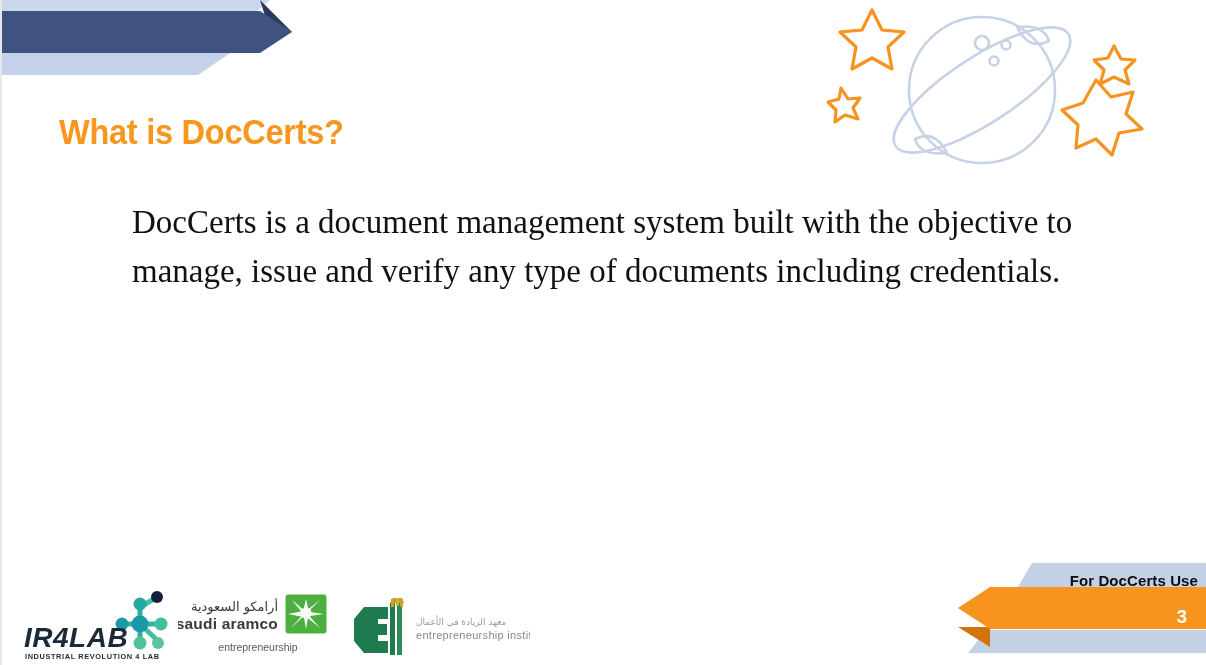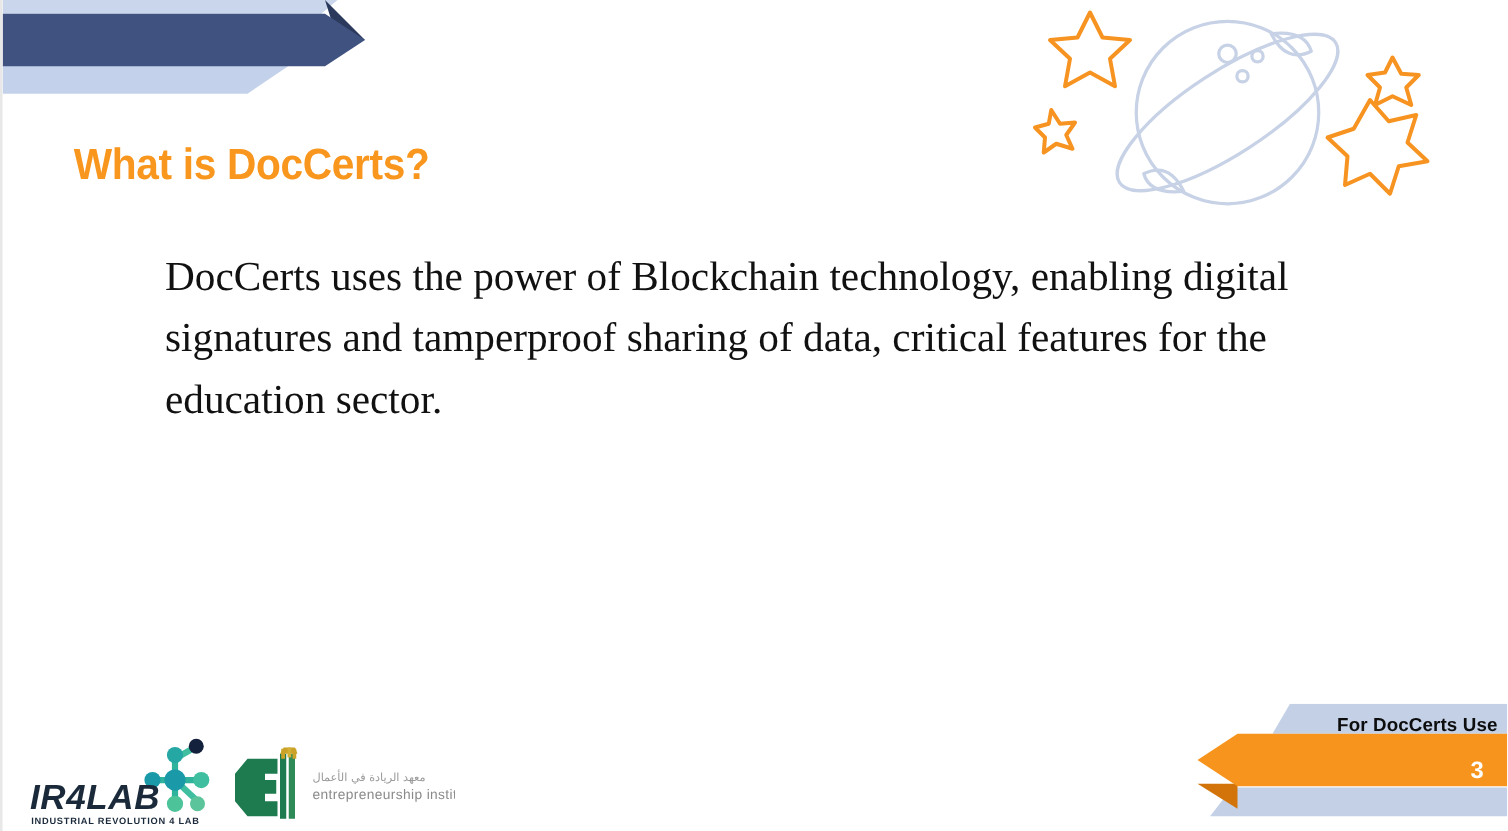--- a/index.html
+++ b/index.html
@@ -148,21 +148,21 @@
         <polygon points="39,88 46,99 58,98 51,108 56,119 43,115 33,122 34,110 26,102 37,99"></polygon>
         <polygon points="312,46 319,59 333,60 323,70 327,84 312,77 298,84 302,70 292,60 306,58"></polygon>
         <polygon points="294,80 309,97 331,92 324,114 340,129 317,133 310,155 294,139 274,148 276,125 260,110 281,103"></polygon>
       </g>
     </svg>
   </div>
 
   <div class="slide-title">What is DocCerts?</div>
 
   <div class="body-copy">
-    <p>DocCerts uses the power of Blockchain technology, enabling digital signatures and tamperproof sharing of data, critical features for the education sector.</p>
+    <p>DocCerts is a document management system built with the objective to manage, issue and verify any type of documents including credentials.</p>
   </div>
 
   <div class="logo-bar">
 
     <div>
       <svg class="logo" width="152" height="74" viewBox="0 0 152 74" xmlns="http://www.w3.org/2000/svg">
         <g>
           <line x1="120" y1="18" x2="120" y2="52" stroke="#2FB39C" stroke-width="5"></line>
           <line x1="104" y1="35" x2="140" y2="35" stroke="#2FB39C" stroke-width="5"></line>
           <line x1="120" y1="18" x2="134" y2="10" stroke="#3FBFA0" stroke-width="5"></line>
@@ -173,20 +173,38 @@
           <circle cx="102" cy="35" r="6.5" fill="#1A9AA8"></circle>
           <circle cx="141" cy="35" r="6.5" fill="#3FBFA0"></circle>
           <circle cx="137" cy="8" r="6" fill="#14213D"></circle>
           <circle cx="138" cy="54" r="6" fill="#5CC49A"></circle>
         </g>
         <text x="4" y="58" font-family="'Liberation Sans', sans-serif" font-size="28" font-weight="bold" font-style="italic" fill="#1B2A3A" letter-spacing="0.5">IR4LAB</text>
         <text x="5" y="70" font-family="'Liberation Sans', sans-serif" font-size="7.4" font-weight="bold" fill="#1B2A3A" letter-spacing="0.6">INDUSTRIAL REVOLUTION 4 LAB</text>
       </svg>
     </div>
 
+    <div>
+      <svg class="logo" width="160" height="74" viewBox="0 0 160 74" xmlns="http://www.w3.org/2000/svg">
+        <text x="100" y="22" text-anchor="end" font-family="'DejaVu Sans', sans-serif" font-size="13" fill="#3A3A3A">أرامكو السعودية</text>
+        <text x="100" y="40" text-anchor="end" font-family="'Liberation Sans', sans-serif" font-size="15.5" font-weight="bold" fill="#3A3A3A" letter-spacing="0.2">saudi aramco</text>
+        <g>
+          <rect x="108" y="6" width="40" height="38" rx="2" fill="#4CAF3F"></rect>
+          <g fill="#ffffff" opacity="0.95">
+            <path d="M128,10 L131,23 L128,40 L125,23 Z"></path>
+            <path d="M110,25 L125,22 L146,25 L125,28 Z"></path>
+            <path d="M114,11 L127,22 L142,39 L126,26 Z"></path>
+            <path d="M142,11 L128,22 L113,39 L127,26 Z"></path>
+            <circle cx="128" cy="24" r="5.5"></circle>
+          </g>
+          <rect x="108" y="6" width="40" height="38" rx="2" fill="none" stroke="#4CAF3F" stroke-width="1"></rect>
+        </g>
+        <text x="80" y="62" text-anchor="middle" font-family="'Liberation Sans', sans-serif" font-size="10.5" fill="#5A5A5A">entrepreneurship</text>
+      </svg>
+    </div>
 
     <div>
       <svg class="logo" width="186" height="66" viewBox="0 0 186 66" xmlns="http://www.w3.org/2000/svg">
         <g>
           <path d="M20,10 L44,10 L44,22 L34,22 L34,27 L43,27 L43,38 L34,38 L34,44 L44,44 L44,56 L20,56
                    L10,44 L10,22 Z" fill="#1E7B4F"></path>
           <rect x="46" y="6" width="5" height="52" fill="#1E7B4F"></rect>
           <rect x="53" y="6" width="5" height="52" fill="#2E8B57"></rect>
           <path d="M46,6 L49,1 L58,1 L60,6 Z" fill="#C9A227"></path>
           <rect x="47" y="2" width="3" height="8" fill="#C9A227"></rect>

